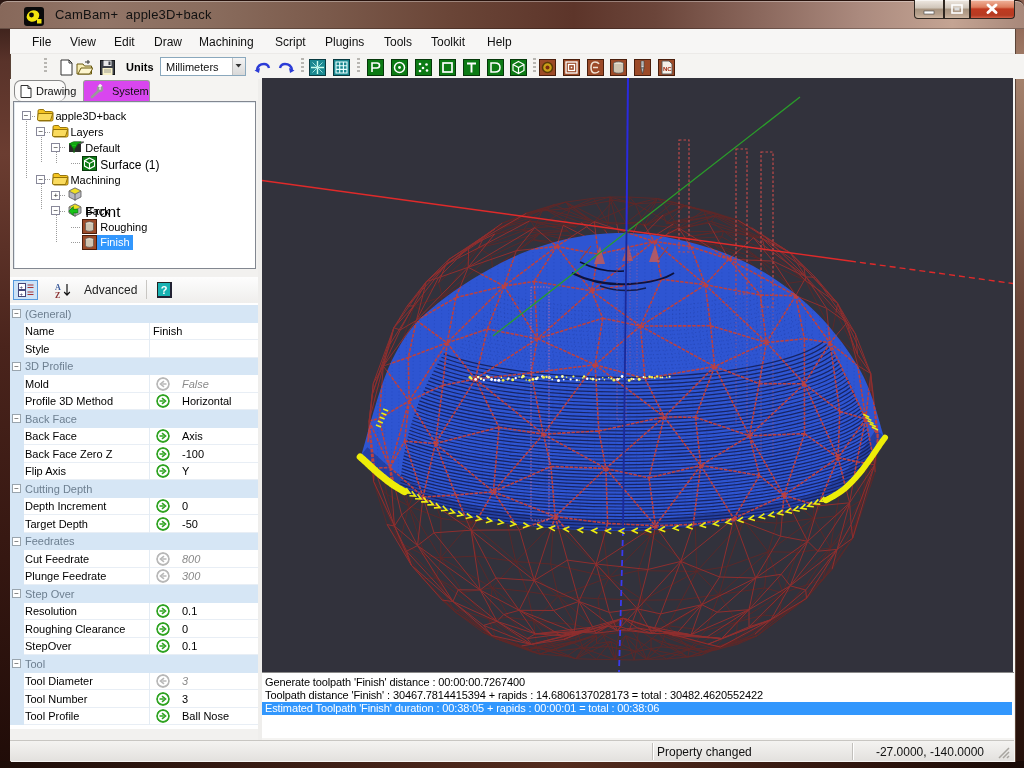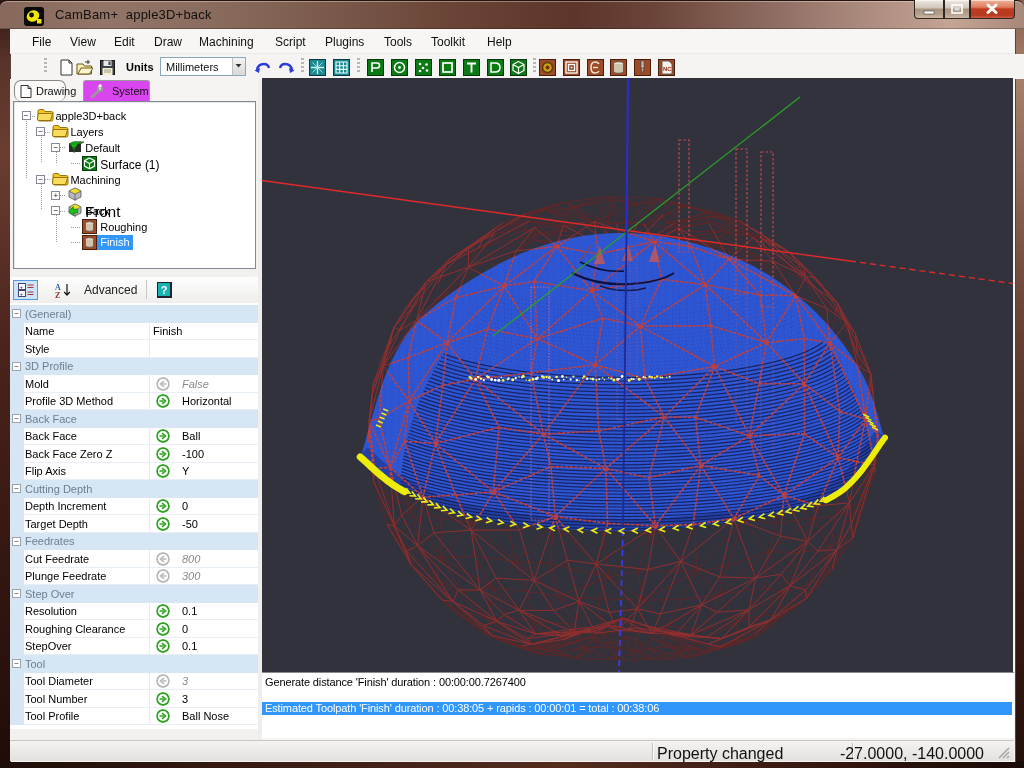--- a/index.html
+++ b/index.html
@@ -38,21 +38,21 @@
 .pname{position:absolute;left:15px;top:2.5px;color:#000;}
 .pval{position:absolute;left:143px;top:2.5px;color:#000;}
 .pdiv{position:absolute;left:139px;top:0;width:1px;height:17.5px;background:#e4ecf4;}
 .parr{position:absolute;top:1.5px;width:14px;height:14px;border-radius:50%;}
 .pval2{position:absolute;left:172px;top:2.5px;color:#000;}
 .cexp{position:absolute;left:2px;top:4px;width:9px;height:9px;background:#fff;border:1px solid #9aa5ae;font-size:8px;line-height:7px;text-align:center;color:#333;}
 .pcattxt{position:absolute;left:15px;top:2.5px;}
 .splitter{left:258px;top:79px;width:4px;height:661px;background:#efeeec;}
 .logarea{left:262px;top:672px;width:752px;height:66px;background:#fff;border-top:1px solid #8a8a8a;font-size:11px;color:#000;letter-spacing:-0.12px;}
 .logline{position:absolute;left:3px;white-space:nowrap;}
-.statusbar{left:10px;top:740px;width:1004px;height:21px;background:linear-gradient(180deg,#f4f3f1,#e3e1de);border-top:1px solid #c8c6c2;font-size:16px;color:#111;}
+.statusbar{left:10px;top:740px;width:1004px;height:21px;background:linear-gradient(180deg,#f4f3f1,#e3e1de);border-top:1px solid #c8c6c2;font-size:12px;color:#111;}
 .sdiv{position:absolute;top:2px;width:1px;height:17px;background:#c2c0bc;box-shadow:1px 0 0 #fff;}
 </style></head><body>
 <div class="abs deskL"></div>
 <div class="abs deskR"></div>
 <div class="abs deskB"></div>
 <div class="abs titlebar"></div>
 <div class="abs titleico"><svg width="20" height="19">
       <ellipse cx="9" cy="9" rx="6.5" ry="5.5" fill="#f2e50e" transform="rotate(-25 9 9)"></ellipse>
       <circle cx="7.5" cy="8" r="2.4" fill="#0a0a0a"></circle>
       <rect x="13" y="12" width="4.5" height="4.5" fill="#f2e50e"></rect>
@@ -352,21 +352,21 @@
       <span class="pcattxt">Back Face</span>
     </div>
     <div class="prow pitem" style="top:124.5px;">
       <div class="pmargin"></div>
       <div class="pdiv"></div>
       <span class="pname">Back Face</span>
       <svg class="parr" style="left:146px;" width="14" height="14" viewBox="0 0 14 14">
         <circle cx="7" cy="7" r="6" fill="#fff" stroke="#2fa321" stroke-width="1.8"></circle>
         <path d="M3.5,7 h4 m-1.5,-2.8 l3.5,2.8 l-3.5,2.8" stroke="#2fa321" stroke-width="1.6" fill="none"></path>
       </svg>
-      <span class="pval2" style="">Ball</span>
+      <span class="pval2" style="">Axis</span>
     </div>
     <div class="prow pitem" style="top:142.0px;">
       <div class="pmargin"></div>
       <div class="pdiv"></div>
       <span class="pname">Back Face Zero Z</span>
       <svg class="parr" style="left:146px;" width="14" height="14" viewBox="0 0 14 14">
         <circle cx="7" cy="7" r="6" fill="#fff" stroke="#2fa321" stroke-width="1.8"></circle>
         <path d="M3.5,7 h4 m-1.5,-2.8 l3.5,2.8 l-3.5,2.8" stroke="#2fa321" stroke-width="1.6" fill="none"></path>
       </svg>
       <span class="pval2" style="">-100</span>
@@ -611,21 +611,22 @@
     <line x1="800" y1="97" x2="493" y2="336" stroke="#2a9e2a" stroke-width="1.3"></line>
     <line x1="628" y1="78" x2="626.5" y2="231" stroke="#2a2ae0" stroke-width="2"></line>
     <line x1="626.5" y1="231" x2="623" y2="530" stroke="#1a2a9a" stroke-width="1.8"></line>
     <line x1="623" y1="530" x2="619" y2="672" stroke="#3a3af0" stroke-width="1.8" stroke-dasharray="6,4"></line>
     <path d="M360.2,456.9L360.8,457.4L361.4,458.0L362.1,458.5L362.7,459.0L363.4,459.7L364.1,460.3L364.9,461.0L365.6,461.7L366.5,462.5L367.4,463.3L368.2,464.1L369.1,464.9L370.1,465.9L371.1,466.8L372.0,467.7L373.1,468.6L374.1,469.6L375.2,470.5L376.3,471.5L377.4,472.5L378.6,473.5L379.8,474.5L381.0,475.5L382.2,476.5L383.5,477.5L384.7,478.6L386.0,479.6L387.3,480.6L388.7,481.6L390.1,482.6L391.4,483.6L392.8,484.6L394.2,485.5L395.7,486.4L397.1,487.4L398.6,488.3L400.1,489.1L401.6,490.0L403.1,490.9L404.6,491.7" stroke="#eded08" stroke-width="7" fill="none" stroke-linecap="round"></path>
     <path d="M825.9,500.2L827.9,499.2L829.8,498.2L831.7,497.1L833.6,496.1L835.5,494.9L837.4,493.8L839.3,492.5L841.1,491.2L843.0,489.8L844.9,488.4L846.7,486.7L848.5,485.1L850.2,483.4L852.0,481.7L853.7,479.8L855.4,478.0L857.0,476.1L858.6,474.2L860.3,472.2L861.9,470.3L863.4,468.3L864.9,466.3L866.3,464.3L867.8,462.3L869.1,460.4L870.5,458.5L871.8,456.6L873.1,454.7L874.3,452.9L875.6,451.1L876.7,449.4L877.8,447.8L878.9,446.2L879.9,444.7L880.8,443.4L881.8,442.0L882.6,440.8L883.4,439.8L884.2,438.7L885.0,437.7" stroke="#eded08" stroke-width="6" fill="none" stroke-linecap="round"></path>
     <path d="M403.8,492.8L409.8,493.1L406.3,488.3M409.4,495.8L415.4,496.1L411.8,491.2M415.1,498.8L421.1,499.0L417.5,494.2M421.1,501.9L427.1,501.9L423.4,497.2M427.3,504.9L433.3,504.8L429.5,500.2M433.9,507.9L439.9,507.6L435.9,503.1M440.9,510.8L446.9,510.2L442.8,505.9M448.5,513.5L454.4,512.7L450.1,508.6M456.7,516.1L462.6,515.1L458.1,511.1M465.6,518.5L471.5,517.2L466.8,513.5M475.3,520.7L481.1,519.2L476.3,515.6M485.8,522.7L491.6,521.0L486.7,517.5M497.4,524.5L503.1,522.7L498.1,519.4M509.8,526.2L515.5,524.3L510.4,521.1M522.9,527.8L528.5,525.9L523.4,522.7M536.5,529.3L542.1,527.2L537.0,524.1M554.9,530.9L549.7,527.9L555.3,525.7M569.1,531.9L563.9,529.0L569.4,526.7M583.3,532.7L578.1,529.9L583.6,527.5M597.4,533.3L592.1,530.5L597.6,528.1M611.3,533.6L605.9,530.9L611.3,528.4M624.6,533.6L619.2,531.0L624.6,528.4M637.9,533.2L632.5,530.8L637.8,528.0M651.5,532.6L646.0,530.3L651.3,527.4M665.3,531.7L659.7,529.5L664.9,526.5M679.1,530.5L673.5,528.4L678.6,525.3M692.8,529.1L687.1,527.1L692.2,524.0M706.2,527.6L700.6,525.7L705.6,522.5M719.3,526.0L713.6,524.1L718.6,520.8M731.9,524.2L726.2,522.4L731.1,519.0M743.8,522.4L738.1,520.6L743.0,517.2M755.0,520.5L749.2,518.8L754.1,515.4M765.3,518.7L759.5,517.1L764.4,513.6M774.8,516.9L769.1,515.3L773.9,511.7M783.7,515.0L777.9,513.6L782.6,510.0M792.0,513.2L786.1,511.9L790.8,508.1M799.7,511.2L793.8,510.1L798.4,506.2M806.9,509.1L801.0,508.2L805.4,504.1M813.8,506.8L807.8,506.1L812.0,501.9M820.3,504.2L814.3,503.9L818.3,499.4M826.5,501.4L820.5,501.3L824.3,496.7" stroke="#eded10" stroke-width="1.6" fill="none" stroke-linejoin="miter"></path>
     <path d="M376.0,425.0L381.0,427.0M377.8,421.0L382.8,423.0M379.6,417.0L384.6,419.0M381.4,413.0L386.4,415.0M383.2,409.0L388.2,411.0M878.0,430.0L872.0,427.0M875.8,426.8L869.8,423.8M873.6,423.6L867.6,420.6M871.4,420.4L865.4,417.4M869.2,417.2L863.2,414.2" stroke="#eded10" stroke-width="1.6" fill="none"></path>
   </svg>
 <div class="abs logarea">
-<div class="logline" style="top:3px;">Generate distance 'Finish' duration : 00:00:00.7267400</div>
+<div class="logline" style="top:3px;">Generate toolpath 'Finish' distance : 00:00:00.7267400</div>
+<div class="logline" style="top:16px;">Toolpath distance 'Finish' : 30467.7814415394 + rapids : 14.6806137028173 = total : 30482.4620552422</div>
 <div class="logline" style="top:29px;left:0;width:750px;height:13px;background:#3297fd;color:#fff;padding-left:3px;">Estimated Toolpath 'Finish' duration : 00:38:05 + rapids : 00:00:01 = total : 00:38:06</div>
 </div>
 <div class="abs statusbar">
 <div class="sdiv" style="left:642px;"></div>
 <div class="sdiv" style="left:842px;"></div>
 <span style="position:absolute;left:647px;top:4px;">Property changed</span>
 <span style="position:absolute;right:30px;top:4px;">-27.0000, -140.0000</span>
 <svg style="position:absolute;right:4px;bottom:2px;" width="13" height="13">
       <path d="M12,2 L2,12 M12,6 L6,12 M12,10 L10,12" stroke="#a8a5a0" stroke-width="1.5"></path>
     </svg>

